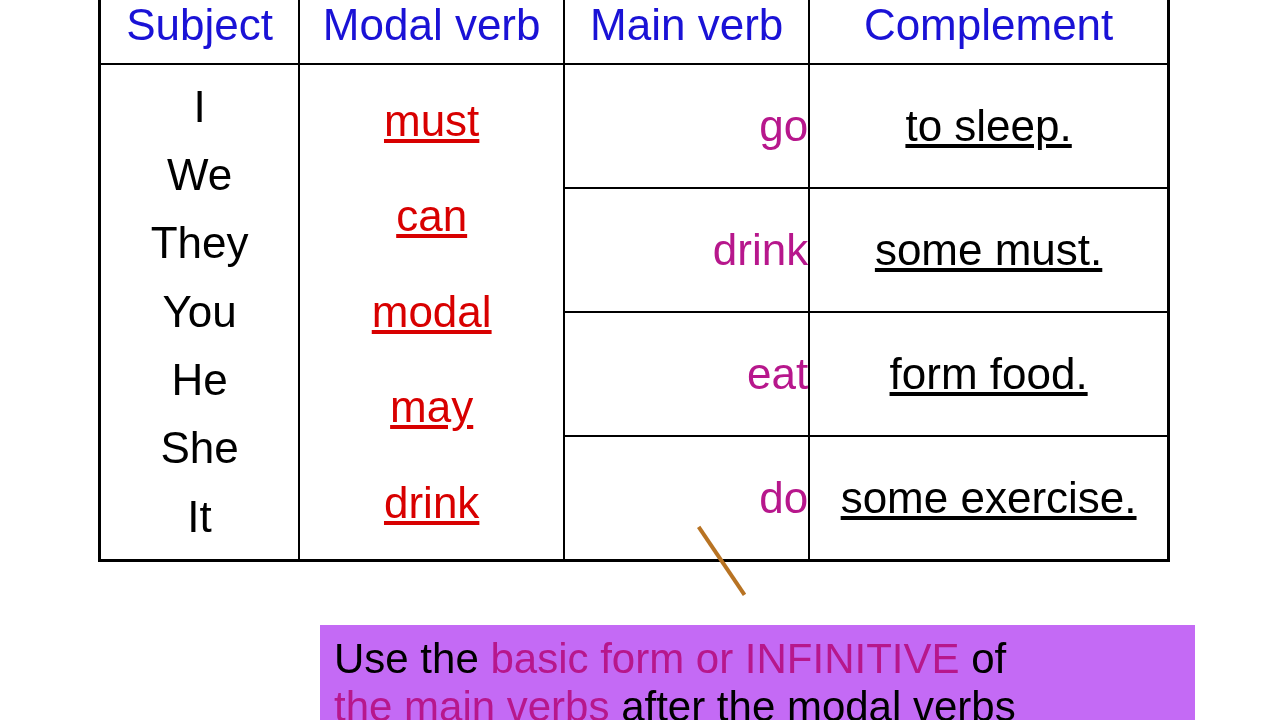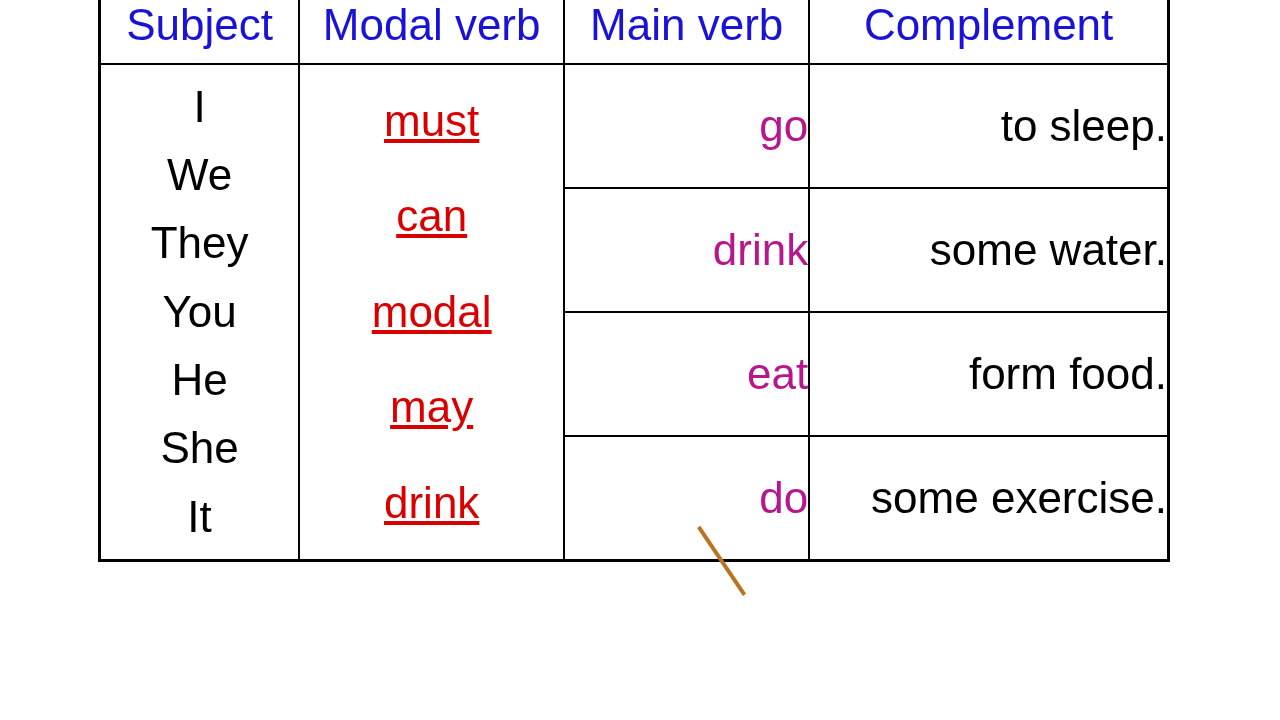--- a/index.html
+++ b/index.html
@@ -65,22 +65,23 @@
     text-decoration: underline;
   }
 
   td.mainverb-cell {
     color: #b7178c;
     text-align: right;
     height: 122px;
   }
   td.comp-cell {
     color: #000;
-    text-align: right;
+    text-align: center;
     padding-left: 22px;
+    text-decoration: underline;
   }
 
   .pointer-line {
     position: absolute;
     left: 697px;
     top: 528px;
     width: 64px;
     height: 82px;
     border-left: 4px solid #b87323;
     transform-origin: top left;
@@ -145,31 +146,35 @@
           <span>may</span>
           <span>drink</span>
         </div>
       </td>
       <td class="mainverb-cell">go</td>
       <td class="comp-cell">to sleep.</td>
     </tr>
 
     <tr>
       <td class="mainverb-cell">drink</td>
-      <td class="comp-cell">some water.</td>
+      <td class="comp-cell">some must.</td>
     </tr>
 
     <tr>
       <td class="mainverb-cell">eat</td>
       <td class="comp-cell">form food.</td>
     </tr>
 
     <tr>
       <td class="mainverb-cell">do</td>
       <td class="comp-cell">some exercise.</td>
     </tr>
   </tbody>
     </table>
 
   <div class="pointer-line"></div>
 
+  <div class="note-box">
+    <span>Use the </span><span class="hl">basic form or INFINITIVE</span><span> of </span><br>
+    <span class="hl">the main verbs</span><span> after the modal verbs</span>
+  </div>
 
 </div>
 
 </body></html>

